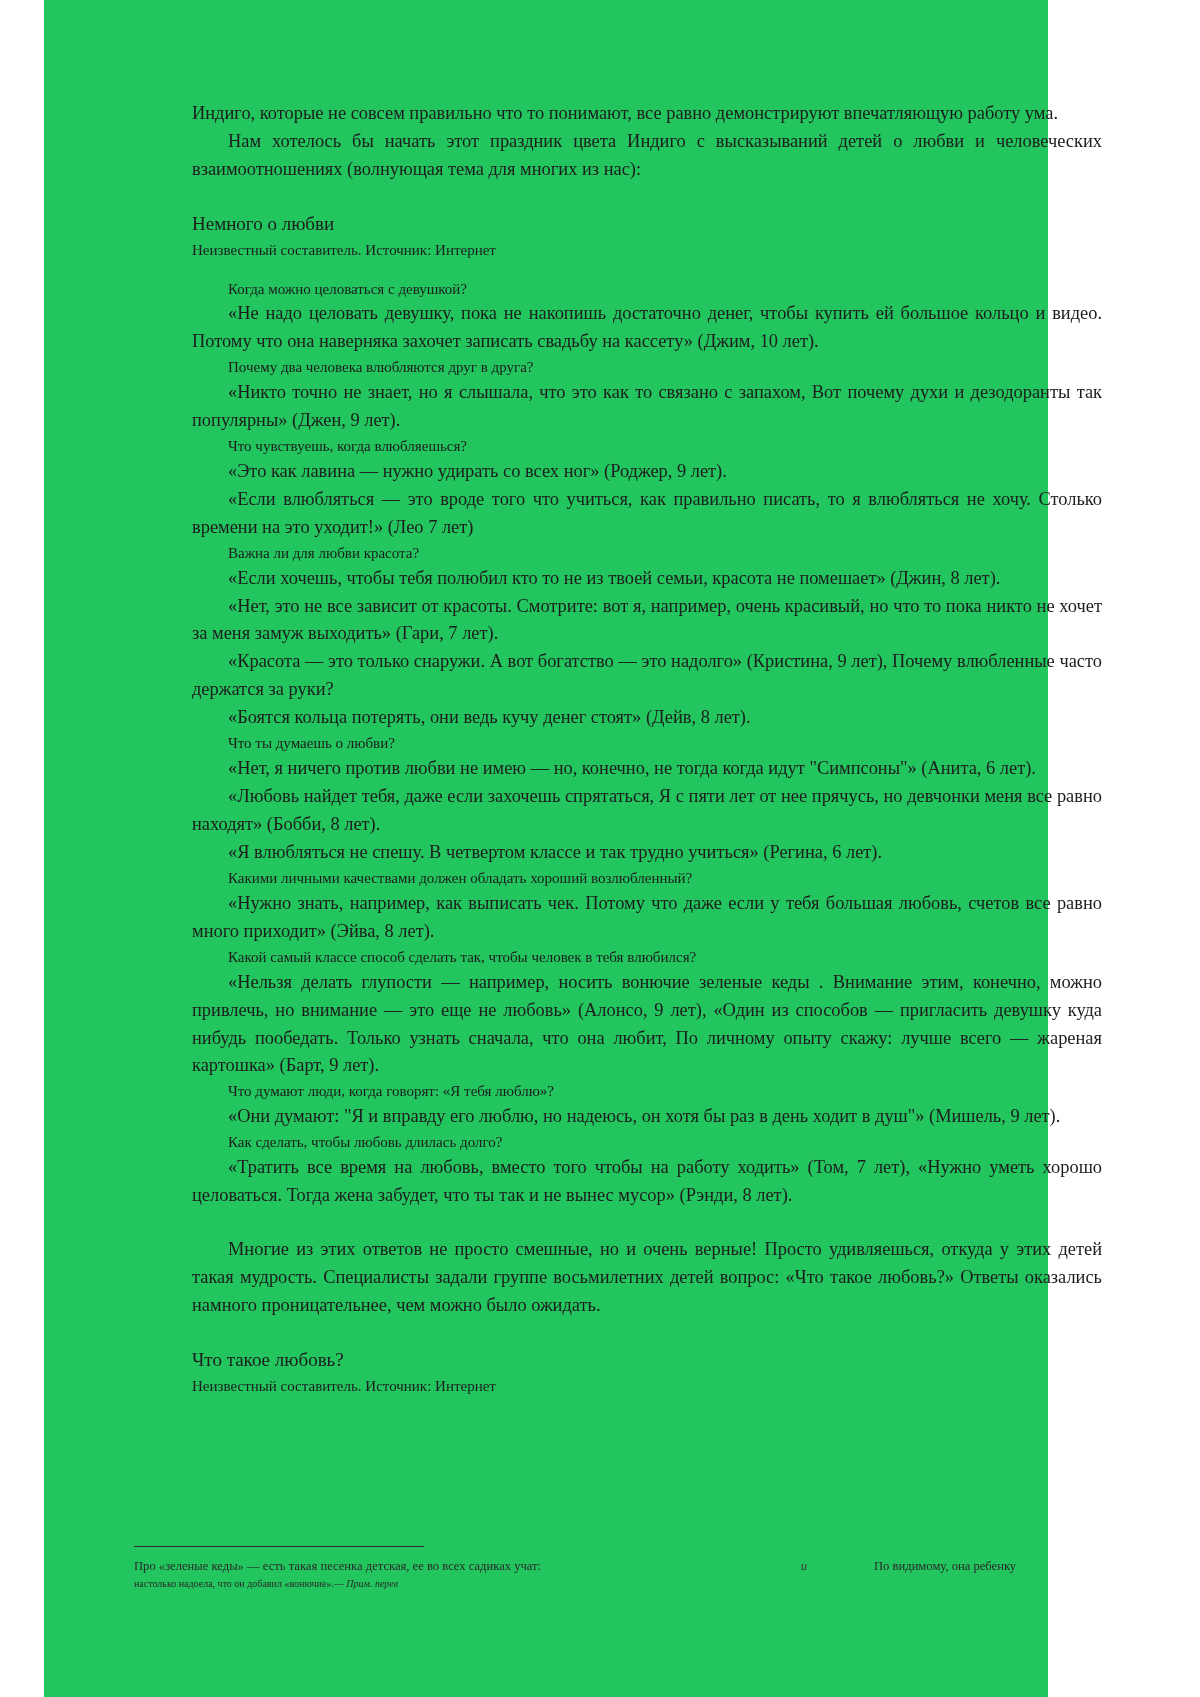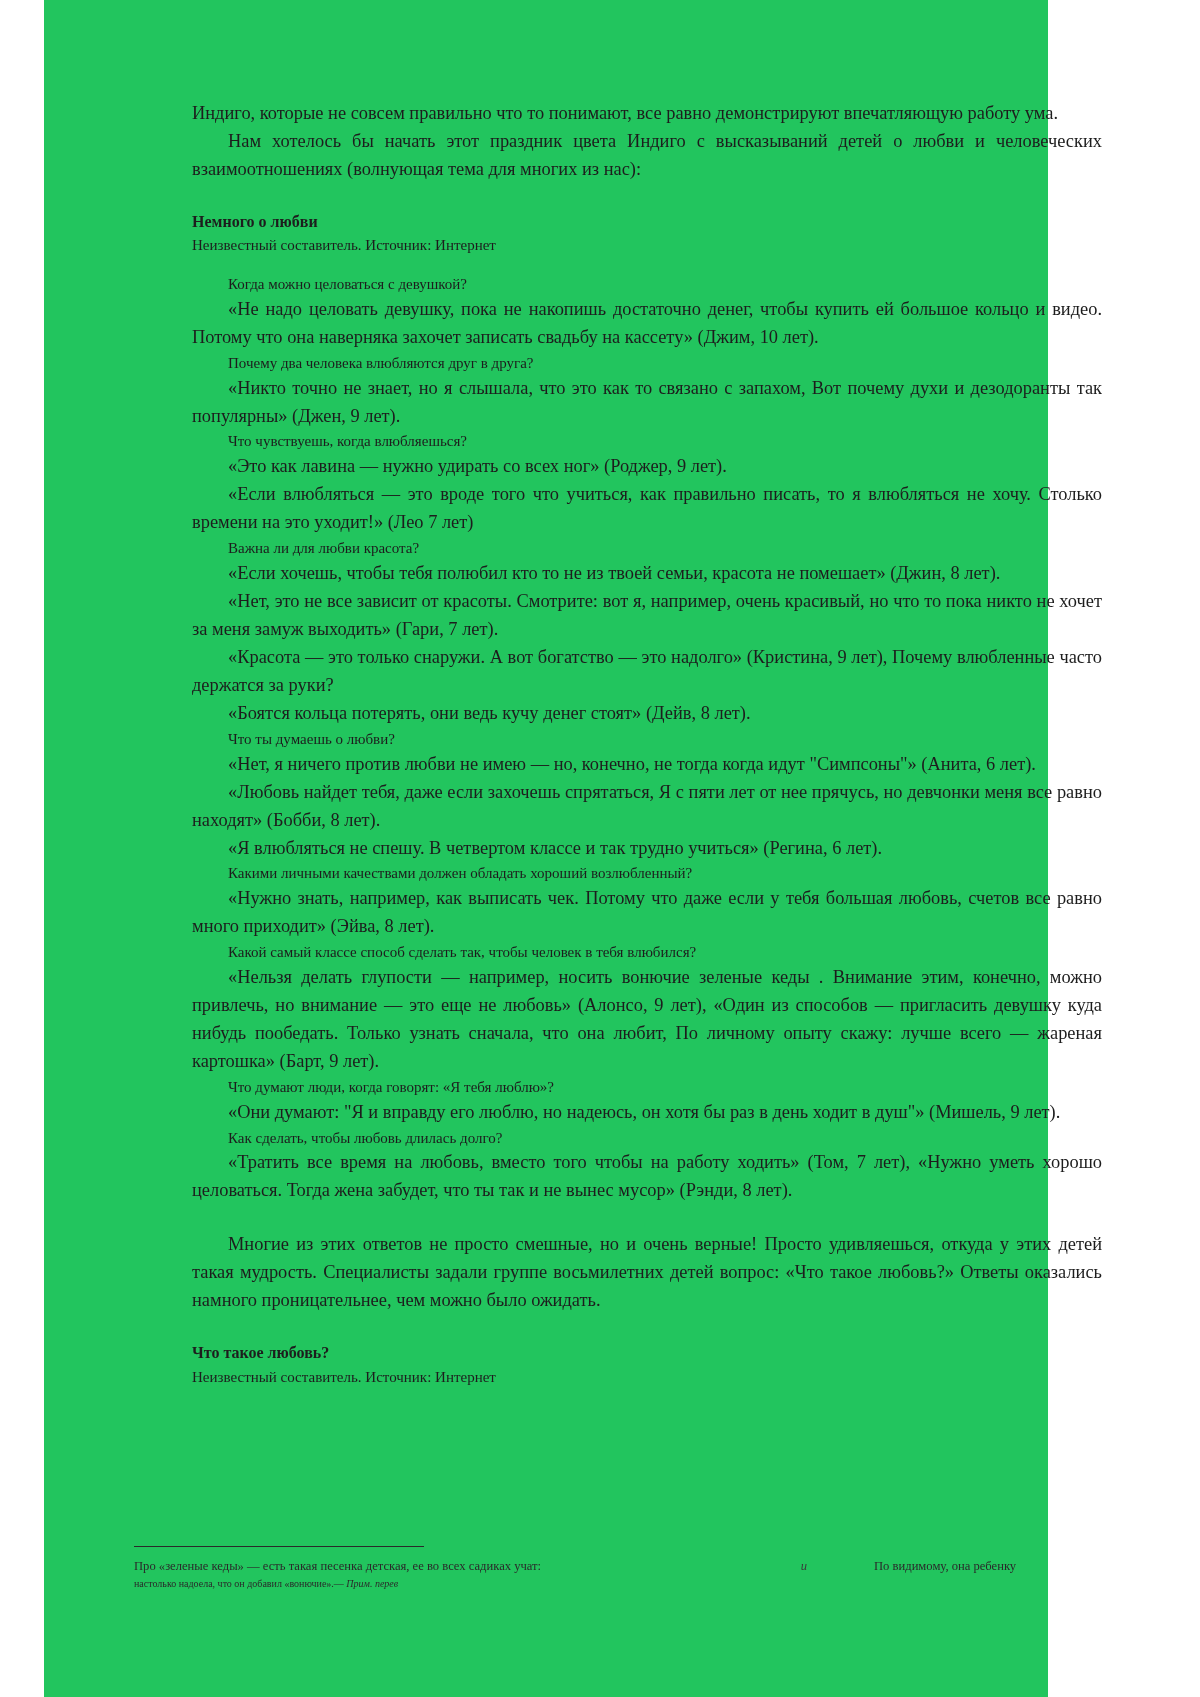--- a/index.html
+++ b/index.html
@@ -45,24 +45,24 @@
   }
   .qhead {
     text-indent: 36px;
     margin: 0;
     font-size: 15px;
     line-height: 1.52;
     color: #1d1d1d;
     text-align: left;
   }
   .sect-title {
-    font-weight: bold;
+    font-weight: normal;
     text-indent: 0;
     margin: 0;
-    font-size: 16px;
+    font-size: 19px;
     line-height: 1.52;
   }
   .byline {
     text-indent: 0;
     margin: 0;
     font-size: 15px;
     line-height: 1.52;
   }
   .gap-lg { height: 26px; }
   .gap-md { height: 16px; }

